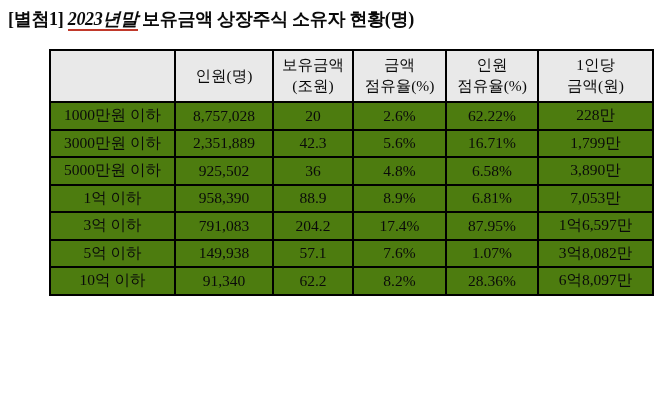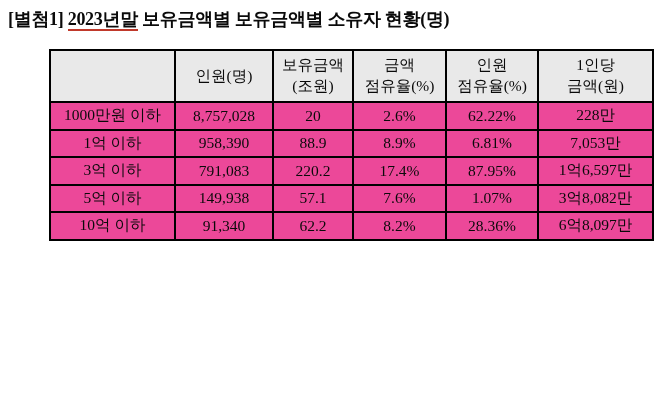--- a/index.html
+++ b/index.html
@@ -21,20 +21,21 @@
     position:absolute;
     left:8px;top:7px;
     font-size:18px;
     font-weight:700;
     letter-spacing:-0.3px;
     white-space:nowrap;
   }
   .title .spell{
     border-bottom:2px solid var(--spellcheck-underline);
     padding-bottom:0px;
+    font-style:italic;
   }
   table.holdings{
     position:absolute;
     left:49px;top:49px;
     border-collapse:collapse;
     table-layout:fixed;
     font-size:15.5px;
   }
   table.holdings th,
   table.holdings td{
@@ -47,35 +48,35 @@
   table.holdings thead th{
     background:var(--header-bg);
     font-weight:400;
     height:50px;
     white-space:pre-line;
     line-height:1.35;
     font-size:15.5px;
   }
   table.holdings tbody td{
     height:25.5px;
-    background:#ec4899;
+    background:#4d7c0f;
     white-space:nowrap;
   }
   col.c0{width:125px;}
   col.c1{width:98px;}
   col.c2{width:80px;}
   col.c3{width:93px;}
   col.c4{width:92px;}
   col.c5{width:115px;}
 </style>
 </head>
 <body>
 
 <div class="title">
-  <span>[별첨1] </span><span class="spell">2023년말</span><span> 보유금액별 보유금액별 소유자 현황(명)</span>
+  <span>[별첨1] </span><span class="spell">2023년말</span><span> 보유금액 상장주식 소유자 현황(명)</span>
 </div>
 
 <table class="holdings">
   <colgroup>
     <col class="c0">
       <col class="c1">
       <col class="c2">
       <col class="c3">
       <col class="c4">
       <col class="c5">
@@ -97,31 +98,47 @@
   <tbody>
       <tr>
         <td>1000만원 이하</td>
         <td>8,757,028</td>
         <td>20</td>
         <td>2.6%</td>
         <td>62.22%</td>
         <td>228만</td>
       </tr>
       <tr>
+        <td>3000만원 이하</td>
+        <td>2,351,889</td>
+        <td>42.3</td>
+        <td>5.6%</td>
+        <td>16.71%</td>
+        <td>1,799만</td>
+      </tr>
+      <tr>
+        <td>5000만원 이하</td>
+        <td>925,502</td>
+        <td>36</td>
+        <td>4.8%</td>
+        <td>6.58%</td>
+        <td>3,890만</td>
+      </tr>
+      <tr>
         <td>1억 이하</td>
         <td>958,390</td>
         <td>88.9</td>
         <td>8.9%</td>
         <td>6.81%</td>
         <td>7,053만</td>
       </tr>
       <tr>
         <td>3억 이하</td>
         <td>791,083</td>
-        <td>220.2</td>
+        <td>204.2</td>
         <td>17.4%</td>
         <td>87.95%</td>
         <td>1억6,597만</td>
       </tr>
       <tr>
         <td>5억 이하</td>
         <td>149,938</td>
         <td>57.1</td>
         <td>7.6%</td>
         <td>1.07%</td>

